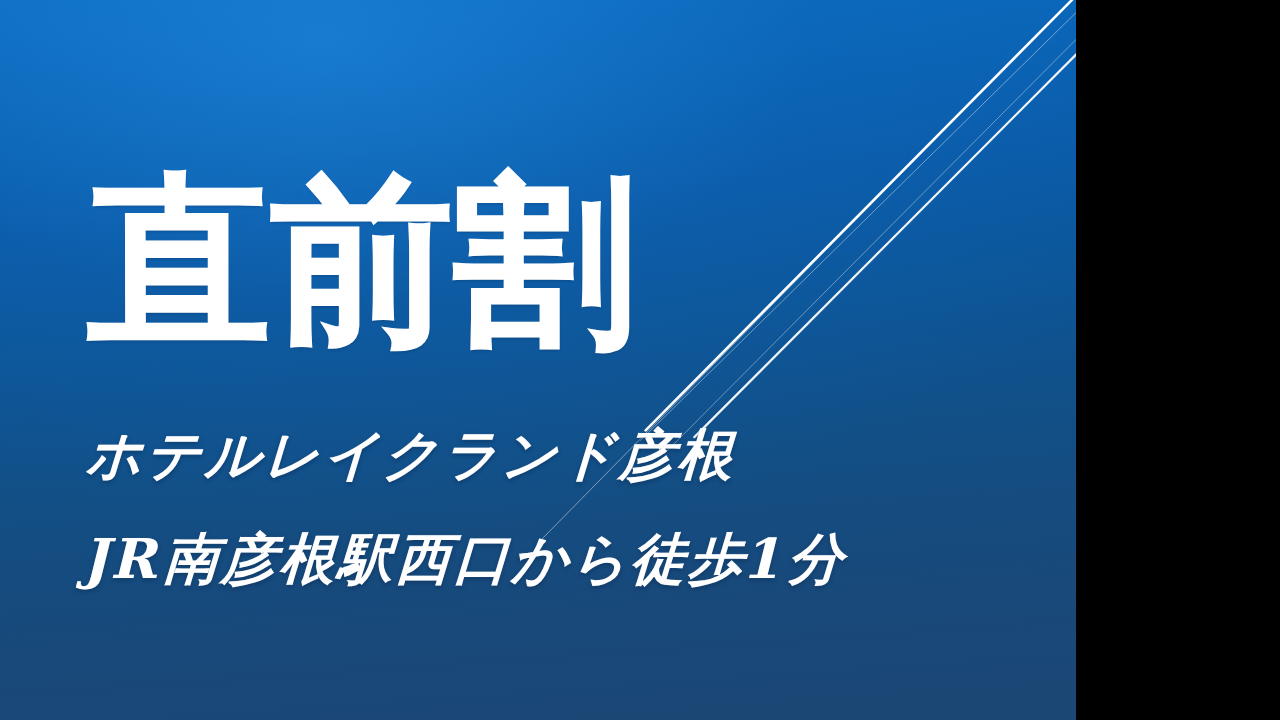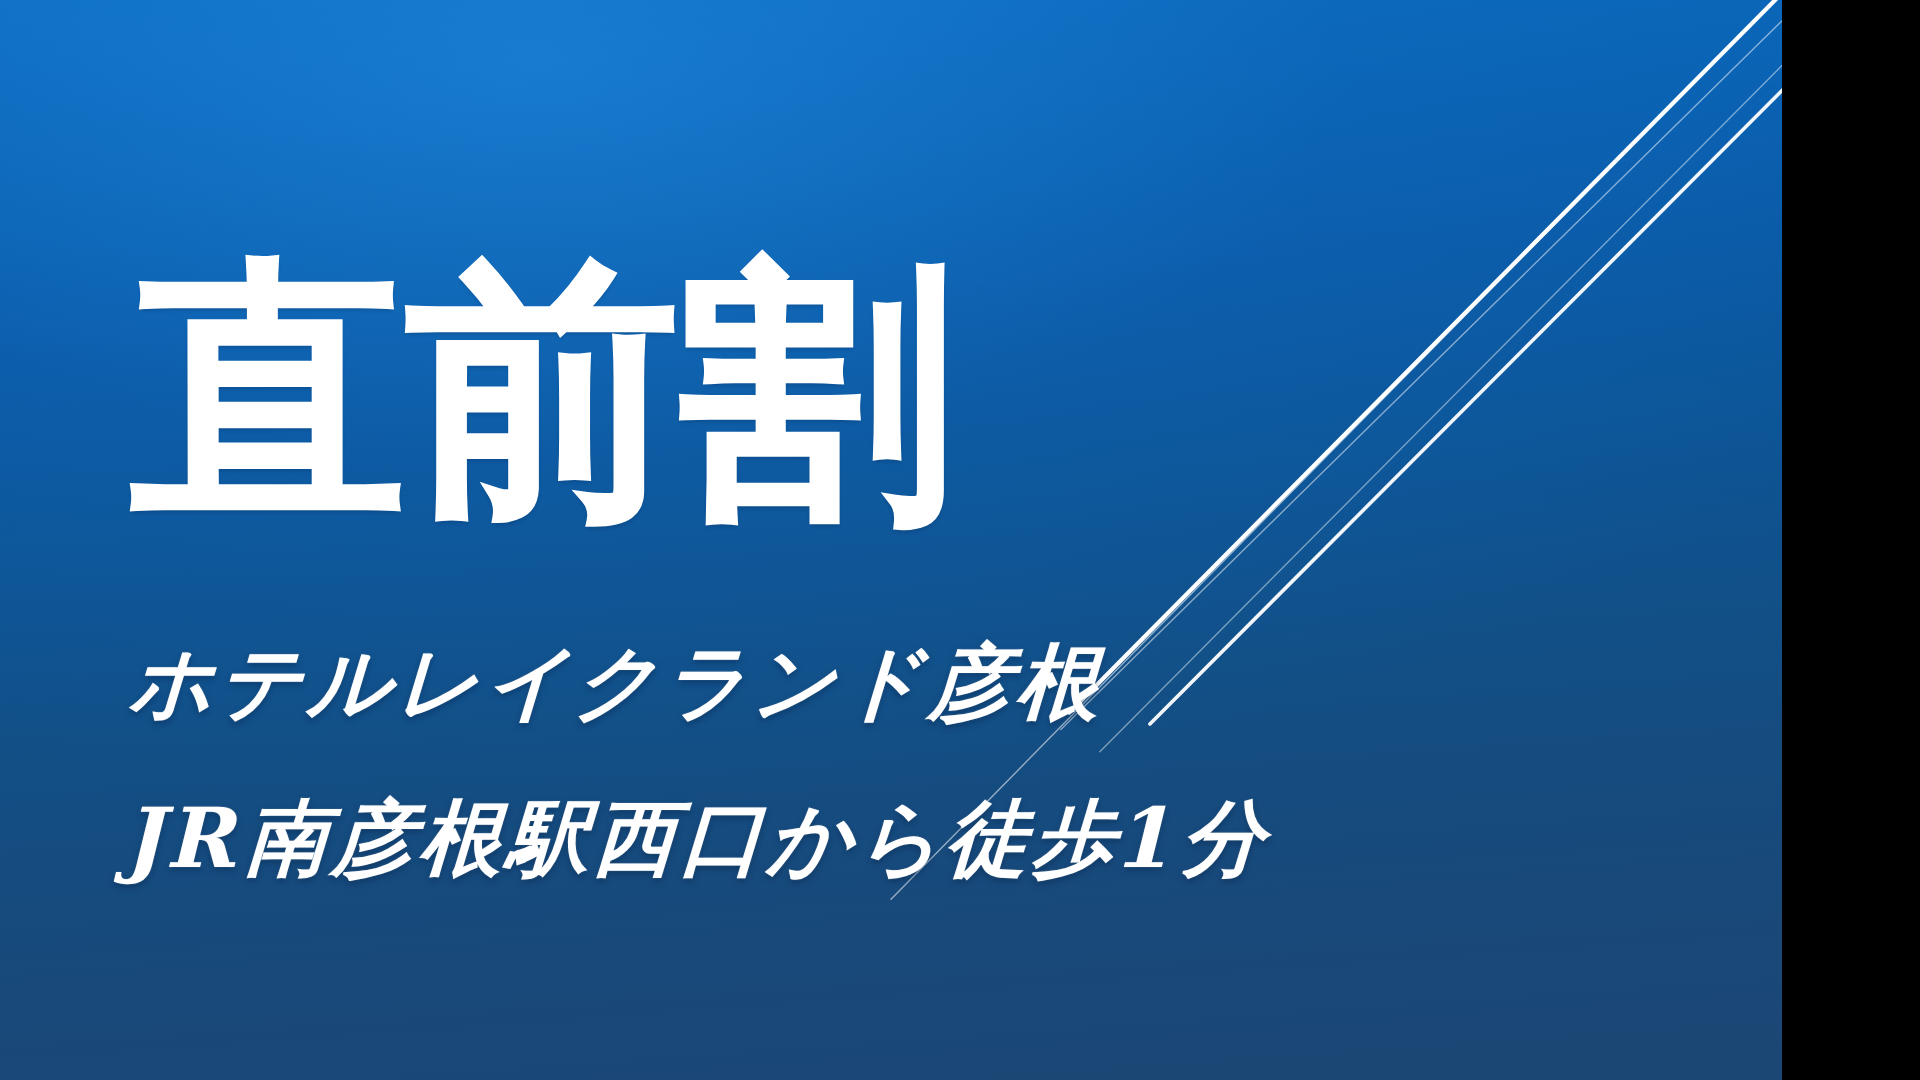--- a/index.html
+++ b/index.html
@@ -4,21 +4,21 @@
 <title>直前割 - ホテルレイクランド彦根</title>
 <style>
   html, body {
     margin: 0;
     padding: 0;
     background: #000;
   }
 
   #slide {
     position: relative;
-    width: 1188px;
+    width: 1076px;
     height: 720px;
     overflow: hidden;
     font-family: "DejaVu Sans", "Liberation Sans", sans-serif;
     
     background:
       radial-gradient(120% 95% at 30% 6%,
         rgba(35,140,225,0.55) 0%,
         rgba(20,110,200,0.20) 38%,
         rgba(0,0,0,0) 72%),
       linear-gradient(176deg,

